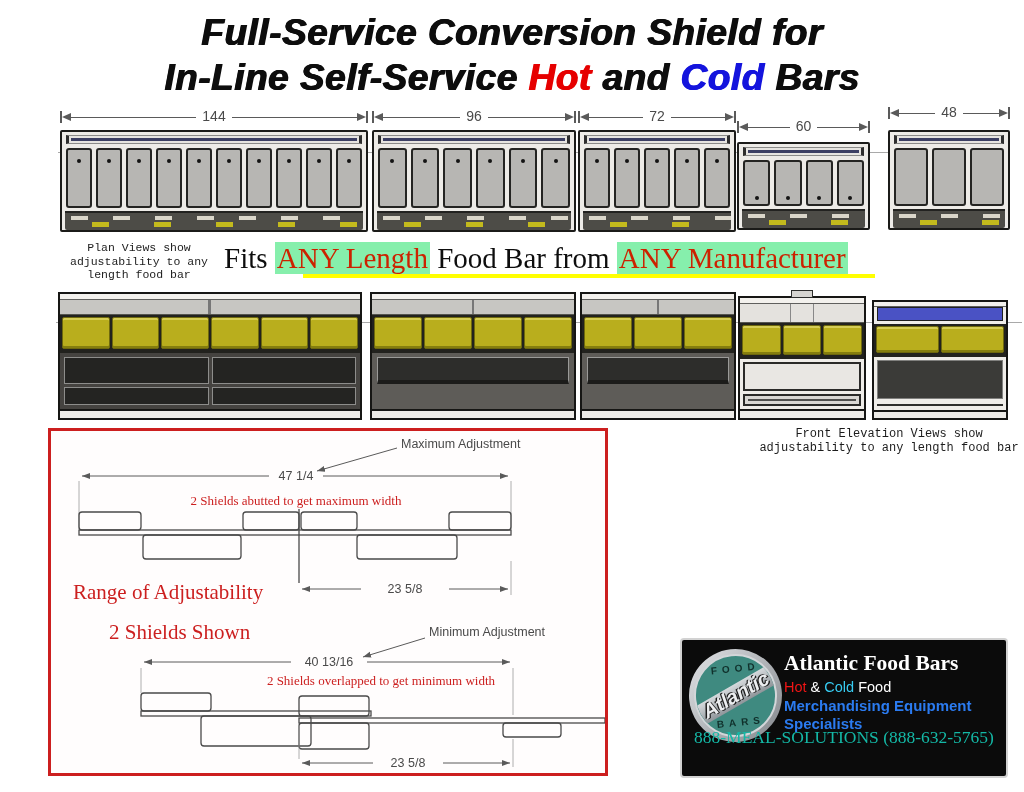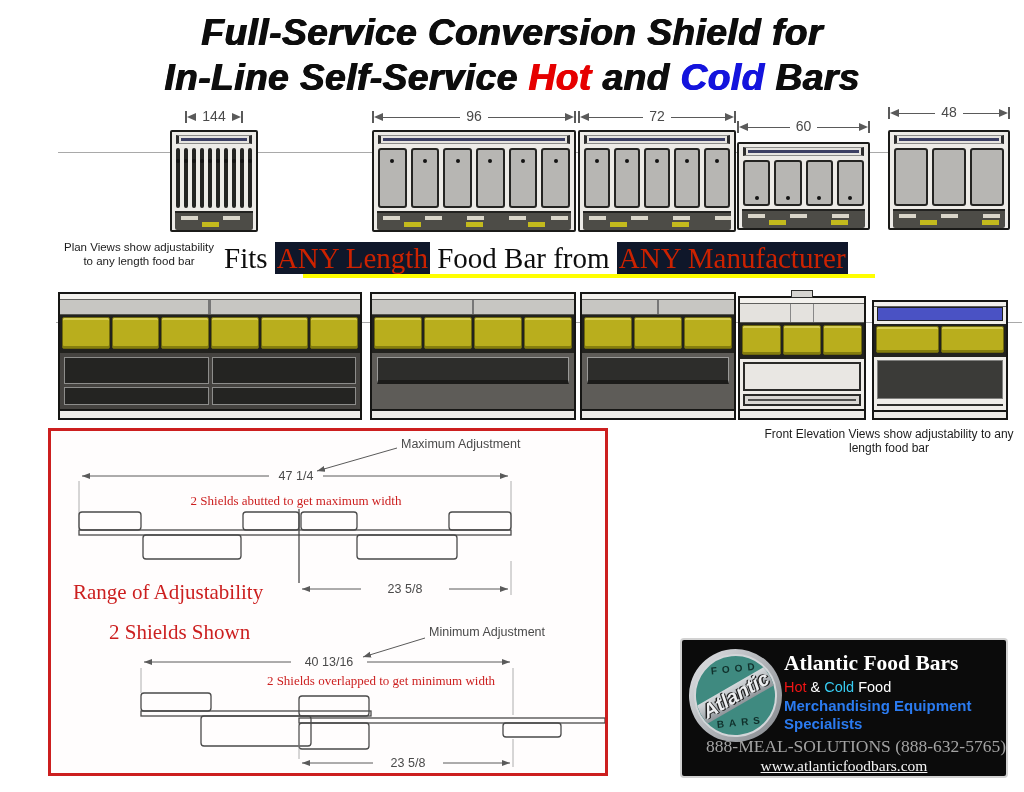--- a/index.html
+++ b/index.html
@@ -40,25 +40,25 @@
   .dots-top .pan::after { top: 16%; }
   .dots-bottom .pan::after { bottom: 10%; }
   .dots-none .pan::after { display: none; }
   .tray { height: 19px; border-top: 2px solid #222220; background: #4d4c47; border-radius: 0 0 2px 2px;
           background-image:
             repeating-linear-gradient(90deg, transparent 0 6px, #dad6ca 6px 23px, transparent 23px 42px),
             repeating-linear-gradient(90deg, transparent 0 27px, #c3ba1d 27px 44px, transparent 44px 62px);
           background-size: 100% 4px, 100% 5px; background-position: 0 3px, 0 9px; background-repeat: repeat-x; }
 
   
-  .caption { position: absolute; font-family: Liberation Sans, sans-serif; font-size: 11.5px;
+  .caption { position: absolute; font-family: Liberation Mono, monospace; font-size: 11.5px;
              line-height: 13.5px; color: #1c1c1c; text-align: center; }
   .tagline { position: absolute; left: 224px; top: 242px; font-family: "Liberation Serif", serif;
              font-size: 29px; color: #0d0d0d; white-space: nowrap; z-index: 2; }
-  .hl { background: #0f172a; color: #cc2200; padding: 0 2px; }
+  .hl { background: #86efac; color: #cc2200; padding: 0 2px; }
   .tag-underline { position: absolute; left: 303px; top: 274px; width: 572px; height: 4px;
                    background: #ffff00; z-index: 1; }
 
   
   .elev { position: absolute; display: flex; flex-direction: column; border: 2px solid #161614;
           background: #efede9; z-index: 2; }
   .e-top { height: 6px; background: #f3f1ed; border-bottom: 1px solid #5f5f5d; }
   .e-head { height: 15px; background: #c7c6c2; border-bottom: 1px solid #55554f;
             background-image: linear-gradient(90deg, transparent 49.5%, #777 49.5%, #777 50.5%, transparent 50.5%); }
   .e-yellow { height: 38px; background: #22221e; padding: 2px 2px 4px; display: flex; gap: 2px; }
@@ -110,40 +110,40 @@
   .badge-swoosh { position: absolute; top: 37%; left: -10%; width: 120%; height: 27%;
                  background: linear-gradient(#d6dadd, #8f959a); transform: rotate(-24deg); border-radius: 12px; }
   .badge-name { position: absolute; top: 50%; left: 50%; transform: translate(-50%, -54%) rotate(-24deg);
                 font-style: italic; font-weight: bold; font-size: 20px; color: #eceef0;
                 text-shadow: 1px 1px 0 #1d1d1d, -1px -1px 0 #1d1d1d; }
   .logo-text { position: absolute; left: 102px; top: 11px; width: 220px; text-align: left; }
   .brand { font-family: "Liberation Serif", serif; font-weight: bold; font-size: 21.5px; color: #ffffff; white-space: nowrap; }
   .sub { font-weight: normal; font-size: 14.5px; color: #ffffff; margin-top: 3px; }
   .sub .hot { color: #f21515; } .sub .cold { color: #37ccf2; }
   .merch { color: #2b7bf0; font-weight: bold; font-size: 15px; margin-top: 2px; line-height: 18px; }
-  .logo-phone { position: absolute; left: 0; right: 0; top: 96px; text-align: right;
-                font-family: "Liberation Serif", serif; font-size: 17.5px; color: #a3a3a3; white-space: nowrap; }
+  .logo-phone { position: absolute; left: 0; right: 0; top: 87px; text-align: center;
+                font-family: "Liberation Serif", serif; font-size: 17.5px; color: #14b8a6; white-space: nowrap; }
   .logo-site { position: absolute; left: 0; right: 0; top: 117px; text-align: center;
                font-family: "Liberation Serif", serif; font-size: 15.5px; }
   .logo-site a { color: #f4f4f4; text-decoration: underline; }
 </style>
 </head>
 <body>
 
 <div id="page">
 
   <div class="title">
     <div><span>Full-Service Conversion Shield for</span></div>
     <div><span>In-Line Self-Service </span><span class="t-hot">Hot</span><span> and </span><span class="t-cold">Cold</span><span> Bars</span></div>
   </div>
 
   <div class="cline" style="left:58px;top:152px;width:952px;"></div>
   <div class="cline" style="left:56px;top:322px;width:966px;z-index:1;"></div>
 
-  <div class="plan-bar" style="left:60px;top:110px;width:308px;align-items:center;">
+  <div class="plan-bar" style="left:60px;top:110px;width:308px;">
     <div class="dimline">
         <span class="tick"></span>
         <span class="arrow l"></span>
         <span class="dline"></span>
         <span class="dim-label">144</span>
         <span class="dline"></span>
         <span class="arrow r"></span>
         <span class="tick"></span>
       </div>
     <div class="bar-body" style="height:102px;margin-top:6px;">
@@ -414,16 +414,15 @@
         <div class="badge-bottom">BARS</div>
       </div>
     </div>
     <div class="logo-text">
       <div class="brand">Atlantic Food Bars</div>
       <div class="sub"><span class="hot">Hot</span><span> &amp; </span><span class="cold">Cold</span><span> Food</span></div>
       <div class="merch">Merchandising Equipment</div>
       <div class="merch" style="margin-top:0;">Specialists</div>
     </div>
     <div class="logo-phone">888-MEAL-SOLUTIONS (888-632-5765)</div>
-    <div class="logo-site"><a href="#">www.atlanticfoodbars.com</a></div>
   </div>
 
 </div>
 
 </body></html>

